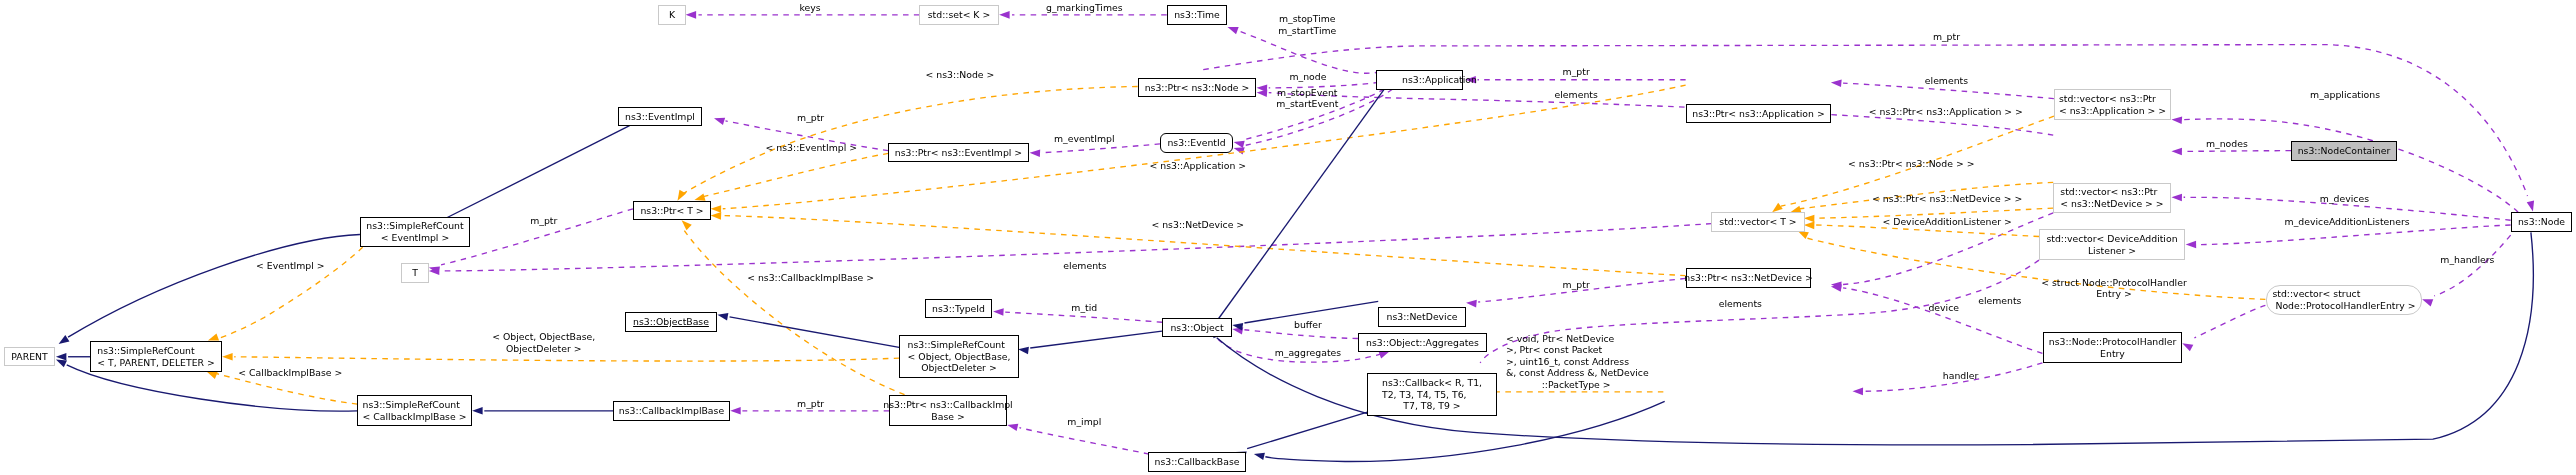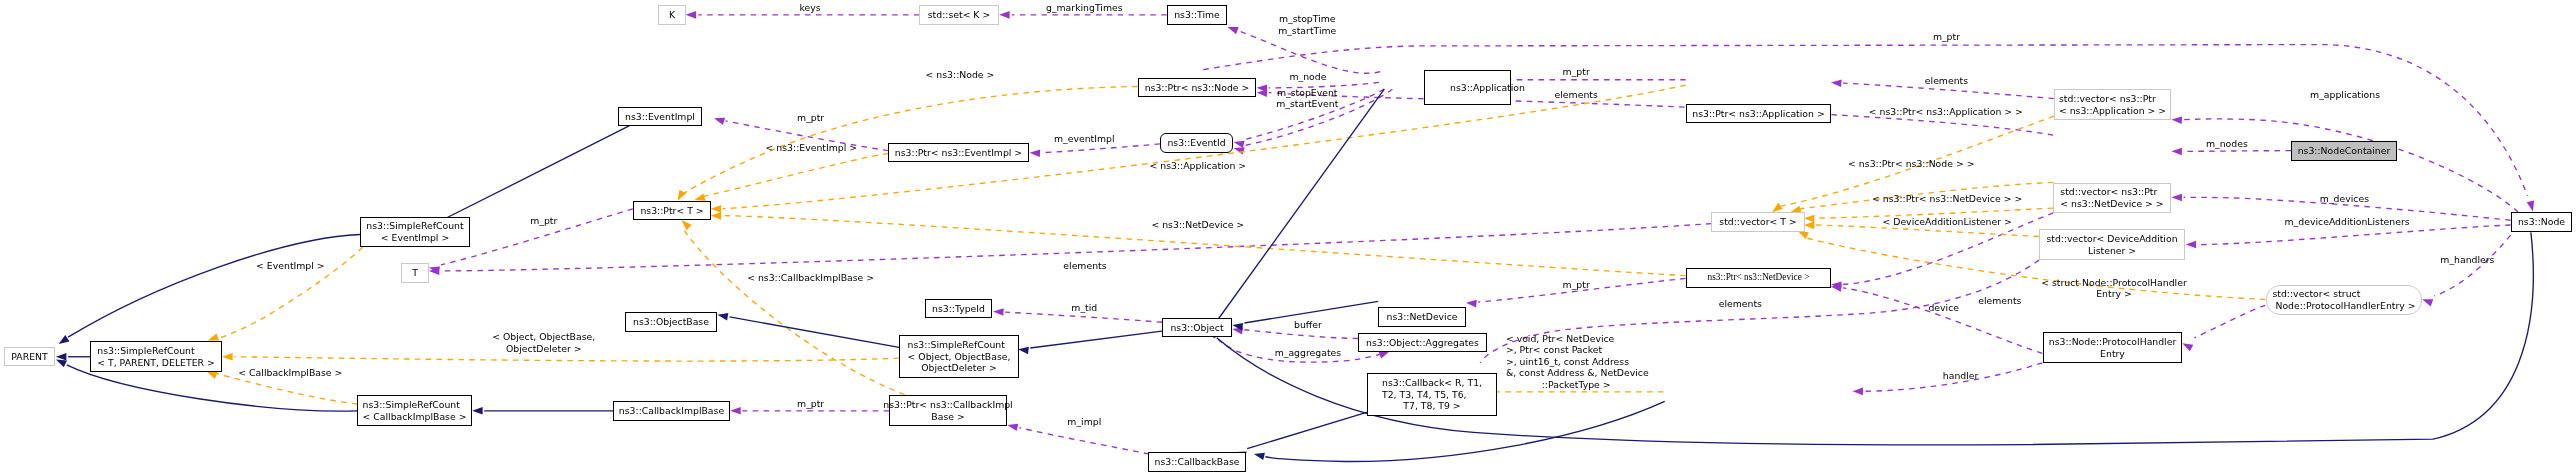--- a/index.html
+++ b/index.html
@@ -211,21 +211,21 @@
 <div class="node bold" style="left: 605px; top: 107px; width: 84px; height: 19px; margin-left: 13px;">
       <div class="ntext">
         <span class="nline last">ns3::EventImpl</span>
       </div>
     </div>
 <div class="node bold" style="left: 1138px; top: 78px; width: 118px; height: 19px;">
       <div class="ntext">
         <span class="nline last">ns3::Ptr&lt; ns3::Node &gt;</span>
       </div>
     </div>
-<div class="node bold" style="left: 1424px; top: 70px; width: 87px; height: 35px; padding-left: 40px;">
+<div class="node bold" style="left: 1376px; top: 70px; width: 87px; height: 20px; padding-left: 40px;">
       <div class="ntext">
         <span class="nline last">ns3::Application</span>
       </div>
     </div>
 <div class="node bold" style="left: 1686px; top: 70px; width: 145px; height: 19px; margin-top: 34px;">
       <div class="ntext">
         <span class="nline last">ns3::Ptr&lt; ns3::Application &gt;</span>
       </div>
     </div>
 <div class="node thin" style="left: 2054px; top: 89px; width: 117px; height: 31px;">
@@ -292,21 +292,21 @@
         <span class="nline">std::vector&lt; struct</span>
         <span class="nline last">&nbsp;Node::ProtocolHandlerEntry &gt;</span>
       </div>
     </div>
 <div class="node bold" style="left: 2043px; top: 332px; width: 139px; height: 31px;">
       <div class="ntext">
         <span class="nline">ns3::Node::ProtocolHandler</span>
         <span class="nline last">Entry</span>
       </div>
     </div>
-<div class="node bold" style="left: 625px; top: 312px; width: 92px; height: 19.6px;">
+<div class="node bold" style="left: 625px; top: 312px; width: 92px; height: 19.6px; text-decoration: underline;">
       <div class="ntext">
         <span class="nline last">ns3::ObjectBase</span>
       </div>
     </div>
 <div class="node bold" style="left: 925px; top: 299px; width: 67px; height: 19px;">
       <div class="ntext">
         <span class="nline last">ns3::TypeId</span>
       </div>
     </div>
 <div class="node bold" style="left: 899px; top: 335px; width: 120px; height: 43px;">
@@ -324,21 +324,21 @@
 <div class="node bold" style="left: 1358px; top: 333px; width: 129px; height: 19px;">
       <div class="ntext">
         <span class="nline last">ns3::Object::Aggregates</span>
       </div>
     </div>
 <div class="node bold" style="left: 1378px; top: 293px; width: 88px; height: 19.6px; margin-top: 14px;">
       <div class="ntext">
         <span class="nline last">ns3::NetDevice</span>
       </div>
     </div>
-<div class="node bold" style="left: 1686px; top: 268px; width: 145px; height: 19.6px; font-family: Liberation Serif, serif;">
+<div class="node bold" style="left: 1686px; top: 268px; width: 125px; height: 19.6px;">
       <div class="ntext">
         <span class="nline last">ns3::Ptr&lt; ns3::NetDevice &gt;</span>
       </div>
     </div>
 <div class="node bold" style="left: 1367px; top: 373px; width: 130px; height: 43px;">
       <div class="ntext">
         <span class="nline">ns3::Callback&lt; R, T1,</span>
         <span class="nline">T2, T3, T4, T5, T6,</span>
         <span class="nline last">T7, T8, T9 &gt;</span>
       </div>

